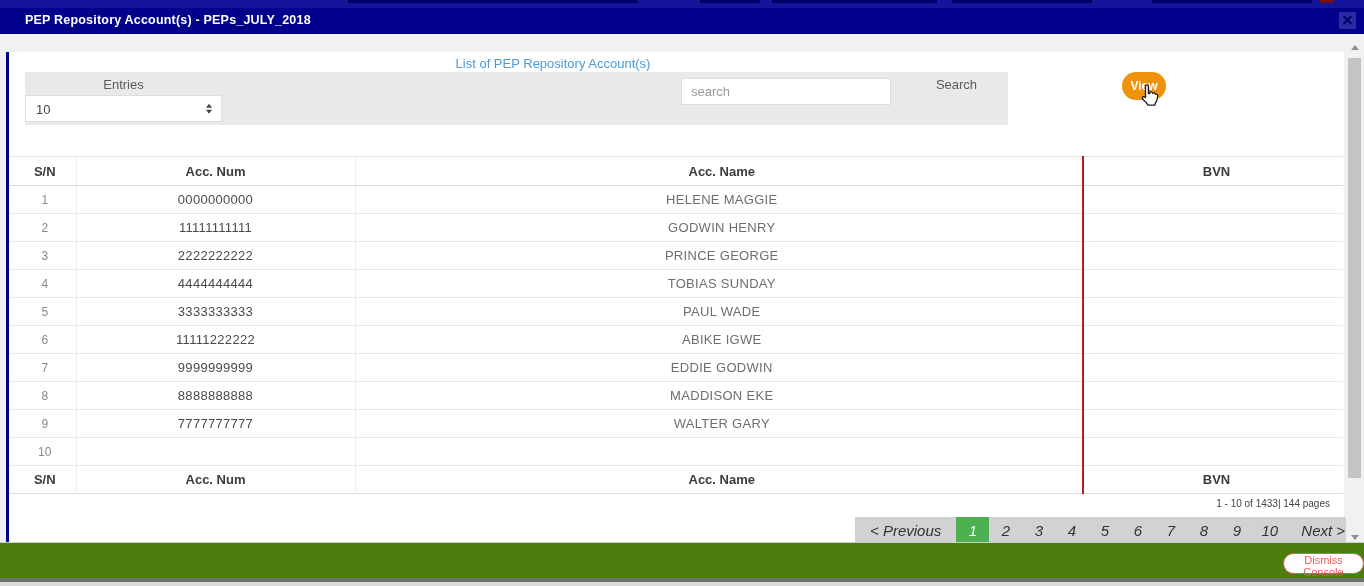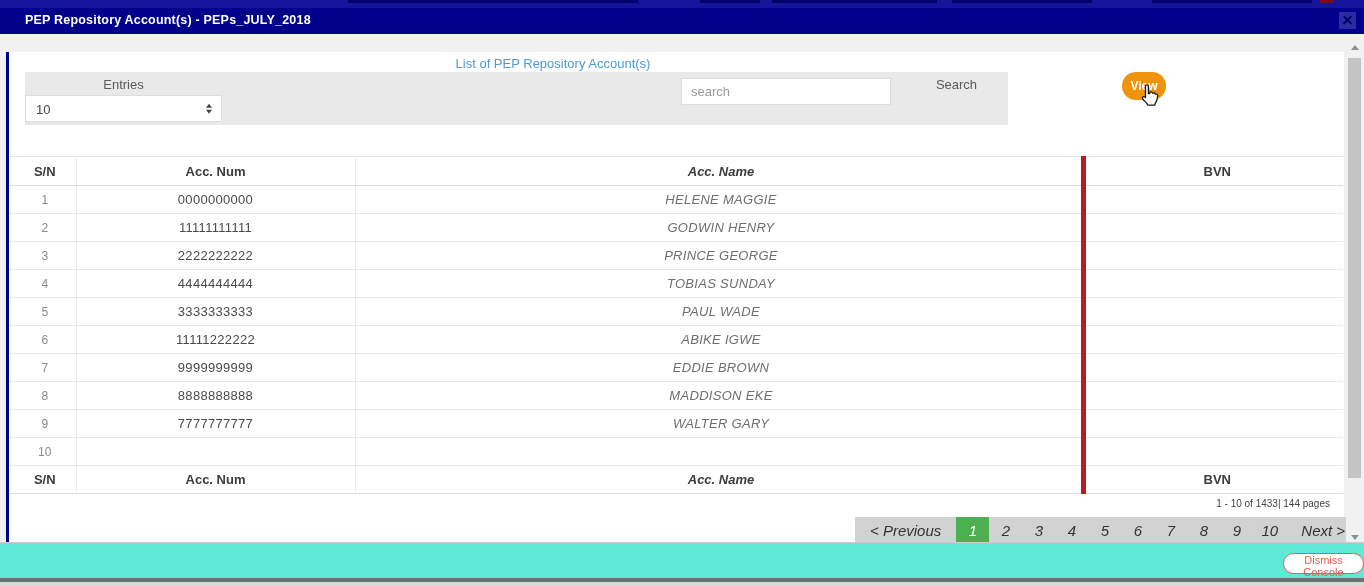--- a/index.html
+++ b/index.html
@@ -51,21 +51,21 @@
 
   
   .tbl-wrap{left:9px;top:156px;width:1336px;}
   table.data{border-collapse:collapse;table-layout:fixed;width:1334px;}
   table.data th,table.data td{text-align:center;overflow:hidden;white-space:nowrap;}
   tr.hdr th{height:26px;font-size:13px;font-weight:bold;color:#3c3c3c;border-top:1px solid #e3e3e3;border-bottom:1px solid #dcdcdc;}
   tr.ftr th{height:25px;font-size:13px;font-weight:bold;color:#3c3c3c;border-top:1px solid #d0d0d0;border-bottom:1px solid #dcdcdc;}
   tr.row td{height:25px;border-bottom:1px solid #e9e9e9;}
   .col-sn{padding-left:6px;border-right:1px solid #ececec;}
   .col-accnum{border-right:1px solid #ececec;margin-top:36px;}
-  .col-accname{padding-left:7px;border-right:5px solid #b91c1c;font-style:italic;}
+  .col-accname{padding-left:7px;border-right:2px solid #b91c1c;}
   .col-bvn{padding-left:7px;margin-top:16px;}
   td.col-sn{font-size:12px;color:#8a8a8a;}
   td.col-accnum{font-size:13px;color:#4a4a4a;letter-spacing:.3px;}
   td.col-accname{font-size:13px;color:#6e6e6e;letter-spacing:.3px;}
 
   
   .pg-summary{top:498px;right:34px;font-size:10px;color:#444;}
   .pg-bar{left:855px;top:517px;height:28px;background:#d2d2d2;display:flex;align-items:stretch;}
   .pg-item{font-size:15px;color:#333;line-height:28px;text-align:center;cursor:pointer;font-style:italic;}
   .pg-prev{padding:0 15px;}
@@ -76,21 +76,21 @@
   
   .sbar{left:1346px;top:34px;width:17px;height:512px;background:#f1f1f1;}
   .sb-arrow{position:absolute;left:0;width:17px;height:14px;display:flex;align-items:center;justify-content:center;cursor:pointer;}
   .sb-up{top:6px;}
   .sb-down{top:496px;}
   .sb-tri-up{width:0;height:0;border-left:4px solid transparent;border-right:4px solid transparent;border-bottom:5px solid #8f8f8f;}
   .sb-tri-down{width:0;height:0;border-left:4px solid transparent;border-right:4px solid transparent;border-top:5px solid #8f8f8f;}
   .sb-thumb{position:absolute;left:2px;top:24px;width:13px;height:420px;background:#c4c4c4;cursor:grab;}
 
   
-  .console-strip{left:0;top:542px;width:1364px;height:35px;background:#5eead4;border-top:1px solid #cccccc;}
+  .console-strip{left:0;top:542px;width:1364px;height:35px;background:#4d7c0f;border-top:1px solid #cccccc;}
   .dismiss-btn{position:absolute;left:1283px;top:10px;height:21px;box-sizing:border-box;background:#fff;border:1px solid #e15b5b;border-radius:11px;color:#e15b5b;font-size:11px;padding:0 9px;cursor:pointer;font-family:"Liberation Sans",sans-serif;}
   .bottom-bar{left:0;top:578px;width:1364px;height:4px;background:#6f6f6f;}
   .bottom-gap{left:0;top:582px;width:1364px;height:4px;background:#d9d9d9;}
 </style>
 </head>
 <body>
 
 <div class="abs top-strip">
   <div class="nav-frag" style="left:348px;width:290px;"></div>
   <div class="nav-frag" style="left:700px;width:60px;"></div>
@@ -183,21 +183,21 @@
     </tr>
     <tr class="row">
       <td class="col-sn">6</td>
       <td class="col-accnum">11111222222</td>
       <td class="col-accname">ABIKE IGWE</td>
       <td class="col-bvn"></td>
     </tr>
     <tr class="row">
       <td class="col-sn">7</td>
       <td class="col-accnum">9999999999</td>
-      <td class="col-accname">EDDIE BROWN</td>
+      <td class="col-accname">EDDIE GODWIN</td>
       <td class="col-bvn"></td>
     </tr>
     <tr class="row">
       <td class="col-sn">8</td>
       <td class="col-accnum">8888888888</td>
       <td class="col-accname">MADDISON EKE</td>
       <td class="col-bvn"></td>
     </tr>
     <tr class="row">
       <td class="col-sn">9</td>

